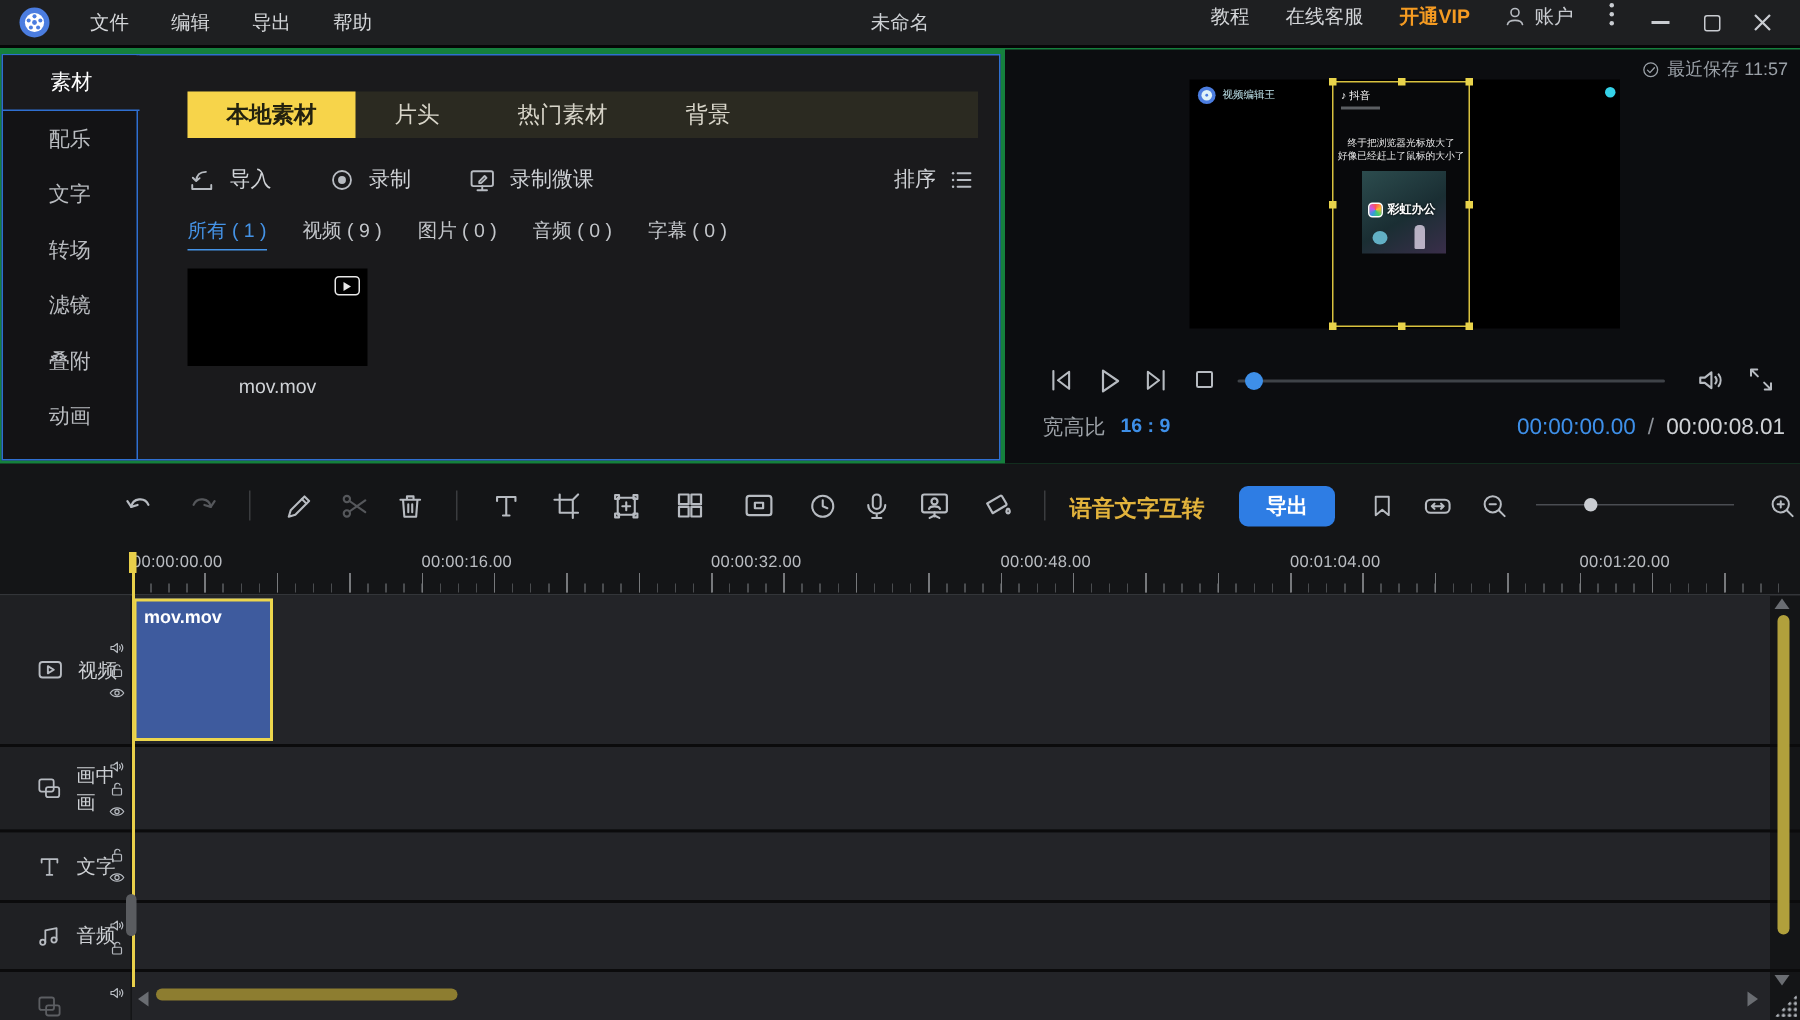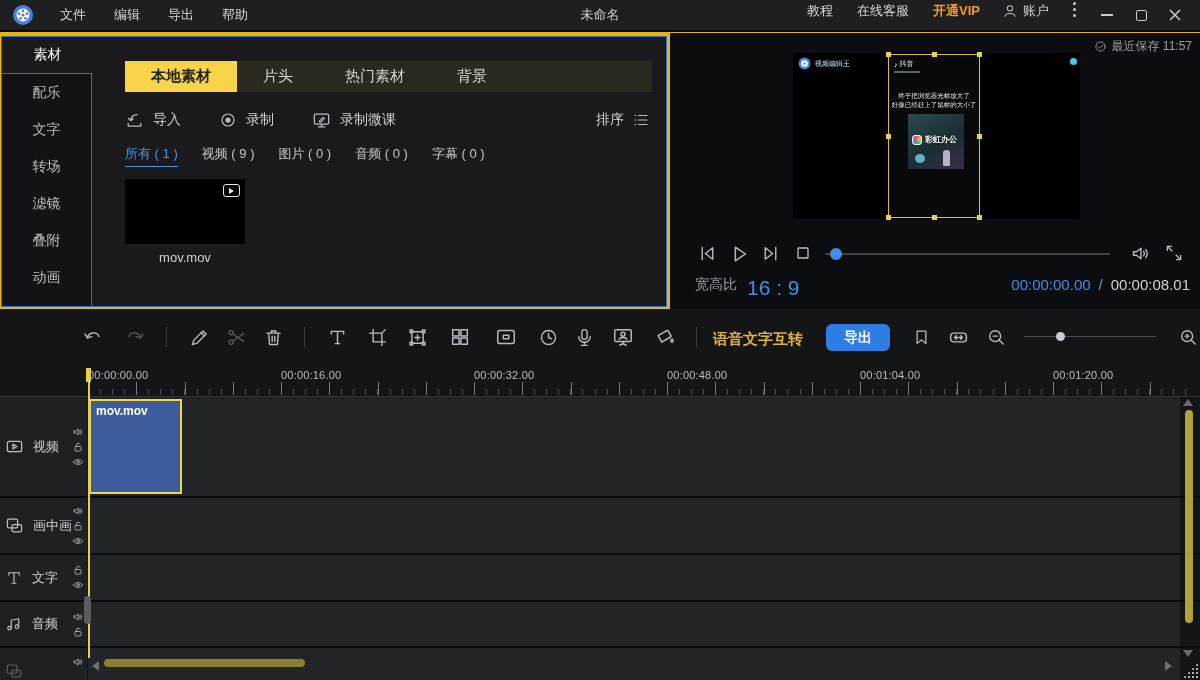--- a/index.html
+++ b/index.html
@@ -1,18 +1,18 @@
 <!DOCTYPE html>
 <html><head>
 <meta charset="utf-8">
 <style>
   *{margin:0;padding:0;box-sizing:border-box}
   html,body{background:#050506}
   body{font-family:"Liberation Sans","DejaVu Sans",sans-serif;-webkit-font-smoothing:antialiased}
-  .screen{position:relative;width:1200px;height:680px;background:#eab308;overflow:hidden;color:#c9ccd1;font-size:13px}
+  .screen{position:relative;width:1200px;height:680px;background:#15803d;overflow:hidden;color:#c9ccd1;font-size:13px}
   svg{display:block}
   .ico{stroke:#b7bbc1;fill:none;stroke-width:1.6;stroke-linecap:round;stroke-linejoin:round}
   .ico.dim{opacity:.4}
 
   
   .menubar{position:absolute;left:0;top:0;width:1200px;height:32px;background:#1e1f21;display:flex;align-items:center;border-bottom:2px solid #060607}
   .menubar .menu-item{color:#d4d6d9;font-size:13px;padding:0 14px;cursor:default}
   .menubar .title{position:absolute;left:0;right:0;text-align:center;color:#cfd2d6;font-size:13px;pointer-events:none}
   .mb-right{position:absolute;right:8px;display:flex;align-items:flex-start;gap:0}
   .mb-link{color:#d4d6d9;font-size:13px;padding:0 12px}
@@ -60,21 +60,21 @@
   .appico{width:10px;height:10px;border-radius:3px;background:conic-gradient(#f55,#fb3,#4c6,#39d,#c5e,#f55);border:1px solid #fff}
   .blob1{position:absolute;left:7px;bottom:6px;width:10px;height:9px;border-radius:50%;background:#6fc7de;opacity:.85}
   .figure{position:absolute;right:14px;bottom:3px;width:7px;height:16px;border-radius:3px 3px 1px 1px;background:#ddd2e6;opacity:.8}
   .cyan-dot{position:absolute;right:3px;top:5px;width:7px;height:7px;border-radius:50%;background:#35d2e8}
   .pcontrols{position:absolute;left:0;right:0;top:207px;height:28px}
   .pc-ico{position:absolute;top:3px}
   .pslider{position:absolute;left:155px;top:13px;width:285px;height:2px;background:#3f4348;border-radius:1px}
   .pslider i{position:absolute;left:5px;top:-5px;width:12px;height:12px;border-radius:50%;background:#3e8fe8}
   .pinfo{position:absolute;left:0;right:0;top:243px;height:20px;font-size:14px}
   .aspect-label{position:absolute;left:25px;color:#9ba0a6}
-  .aspect-value{position:absolute;left:77px;color:#3e8fe8;font-size:21px;font-weight:normal}
+  .aspect-value{position:absolute;left:77px;color:#3e8fe8;font-size:13px;font-weight:bold}
   .ptime{position:absolute;right:10px;display:flex;gap:8px;font-size:15px}
   .t-cur{color:#3e8fe8}.t-sep{color:#8d9299}.t-tot{color:#cfd2d6}
 
   
   .timeline{position:absolute;left:0;top:309px;width:1200px;height:371px;background:#141517}
   .tl-toolbar{position:absolute;left:16px;top:0;width:1200px;height:56px}
   .tbico{position:absolute;top:17px;width:22px;height:22px;display:flex;align-items:center;justify-content:center}
   .vdiv{position:absolute;top:18px;width:1px;height:20px;background:#3a3c3f}
   .speech{position:absolute;left:697px;top:21px;color:#e2b33c;font-size:15px;font-weight:bold}
   .export-btn{position:absolute;left:810px;top:15px;width:64px;height:27px;background:#2e7de4;border-radius:6px;color:#fff;font-size:14px;font-weight:bold;display:flex;align-items:center;justify-content:center}
@@ -87,21 +87,21 @@
     background-image:
       repeating-linear-gradient(90deg,#77797c 0 1px,transparent 1px 48.25px),
       repeating-linear-gradient(90deg,#4a4c4f 0 1px,transparent 1px 12.06px);
     background-size:100% 13px,100% 6px;
     background-position:left bottom,left bottom;
     background-repeat:no-repeat,no-repeat}
   .playhead-flag{position:absolute;left:86px;top:59px;width:5px;height:14px;background:#e8cf4a;z-index:6}
   .playhead-line{position:absolute;left:88px;top:73px;width:1.5px;height:276px;background:#e8cf4a;z-index:6}
 
   .trow{position:absolute;left:0;width:1200px}
-  .thead{position:absolute;left:0;top:0;bottom:0;width:87px;background:#1f2023;display:flex;align-items:center;gap:9px;padding-left:5px}
+  .thead{position:absolute;left:0;top:0;bottom:0;width:87px;background:#1f2023;display:flex;align-items:center;gap:9px;padding-left:24px}
   .thead .tlabel{color:#cdd0d4;font-size:13px}
   .minicol{position:absolute;right:3px;top:0;bottom:0;display:flex;flex-direction:column;justify-content:center;gap:3px;align-items:center}
   .lane{position:absolute;left:88px;right:20px;top:0;bottom:0;background:#232428}
   .rowsep{position:absolute;left:0;width:1200px;height:2px;background:#0b0b0c}
 
   .clip{position:absolute;left:89px;top:90px;width:93px;height:95px;background:#3e5b9e;border:2px solid #ecd64d;z-index:5}
   .clip span{position:absolute;left:5px;top:3px;color:#fff;font-size:12px;font-weight:bold}
 
   .vscroll-up{position:absolute;right:7px;top:90px;width:0;height:0;border-left:5px solid transparent;border-right:5px solid transparent;border-bottom:7px solid #6a6d72}
   .vscroll-thumb{position:absolute;right:7px;top:101px;width:8px;height:213px;border-radius:4px;background:#b1a03c}

